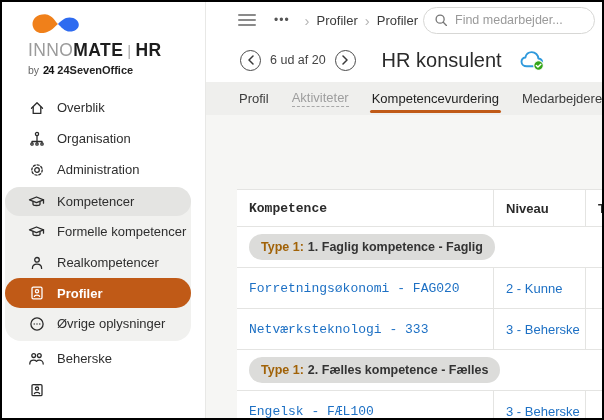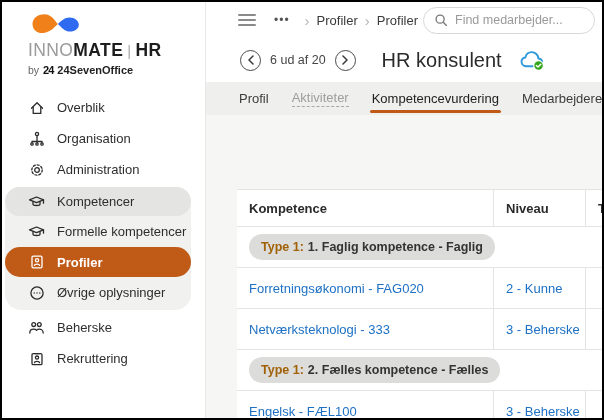--- a/index.html
+++ b/index.html
@@ -59,21 +59,21 @@
   .tab { display:flex; align-items:center; font-size:13px; color:#3c3c3c; cursor:pointer; position:relative; flex:none; }
   .tab.active { color:#222;justify-content:flex-end; }
   .tab.active::after { content:""; position:absolute; left:-2px; right:-2px; bottom:2px; height:3px; background:#c05a17; border-radius:3px; }
   .tab.disabled { color:#9e9e9e; }
   .tab.disabled .tab-label { border-bottom:1px dashed #a8a8a8; padding-bottom:1px; }
   .content { flex:1; position:relative; overflow:hidden; }
   
   .ctable { position:absolute; left:31px; top:74px; width:430px; background:#fff; border-top:1px solid #e4e4e2; }
   .trow { display:flex; border-bottom:1px solid #e4e4e2; background:#fff; align-items:stretch; }
   .th, .td { display:flex; align-items:center; padding-left:12px; }
-  .c1 { width:256px; flex:none; }
+  .c1 { width:256px; flex:none;font-family:Liberation Mono, monospace; }
   .c2 { width:92px; flex:none; border-left:1px solid #e4e4e2; }
   .c3 { flex:1; border-left:1px solid #e4e4e2; overflow:hidden; }
   .thead { height:37px; }
   .th { font-weight:700; font-size:13px; color:#2b2b2b; }
   .drow { height:41px; }
   .td a { color:#1d70c4; text-decoration:none; font-size:13px; cursor:pointer; white-space:nowrap; }
   .grow { height:41px; display:flex; align-items:center; padding-left:12px; border-bottom:1px solid #e4e4e2; background:#fff; }
   .gpill {
     background:#dcdcda; border-radius:13px; height:26px; display:flex; align-items:center;
     padding:0 12px; font-size:12.5px; font-weight:700; white-space:nowrap; gap:4px;
@@ -146,20 +146,29 @@
           <div class="nav-item">
             <span class="nicon">
               <svg width="17" height="16" viewBox="0 0 17 16" fill="none" stroke="currentColor" stroke-width="1.3" stroke-linecap="round" stroke-linejoin="round">
                 <path d="M1.5 5.8 L8.5 3 L15.5 5.8 L8.5 8.6 Z"></path>
                 <path d="M5 7.5 V10.3 C5 11.9 12 11.9 12 10.3 V7.5"></path>
                 <path d="M15.5 5.8 V9.2"></path>
               </svg>
             </span>
             <span>Formelle kompetencer</span>
           </div>
+          <div class="nav-item">
+            <span class="nicon">
+              <svg width="16" height="16" viewBox="0 0 16 16" fill="none" stroke="currentColor" stroke-width="1.3" stroke-linecap="round" stroke-linejoin="round">
+                <circle cx="8" cy="4.8" r="2.3"></circle>
+                <path d="M3.4 13.4 C3.4 10.6 5.4 9.2 8 9.2 C10.6 9.2 12.6 10.6 12.6 13.4"></path>
+              </svg>
+            </span>
+            <span>Realkompetencer</span>
+          </div>
           <div class="nav-item active">
             <span class="nicon">
               <svg width="16" height="16" viewBox="0 0 16 16" fill="none" stroke="currentColor" stroke-width="1.3" stroke-linecap="round" stroke-linejoin="round">
                 <rect x="3" y="2.2" width="10" height="11.6" rx="1.3"></rect>
                 <circle cx="8" cy="6.3" r="1.6"></circle>
                 <path d="M5.4 11.4 C5.7 9.7 10.3 9.7 10.6 11.4"></path>
               </svg>
             </span>
             <span>Profiler</span>
           </div>
@@ -188,21 +197,20 @@
           </div>
           <div class="nav-item">
             <span class="nicon">
               <svg width="16" height="16" viewBox="0 0 16 16" fill="none" stroke="currentColor" stroke-width="1.3" stroke-linecap="round" stroke-linejoin="round">
                 <rect x="3" y="2.6" width="10" height="11" rx="1.2"></rect>
                 <path d="M6 2.6 H10"></path>
                 <circle cx="8" cy="6.6" r="1.6"></circle>
                 <path d="M5.4 11.6 C5.7 9.9 10.3 9.9 10.6 11.6"></path>
               </svg>
             </span>
-            <span>Rekruttering</span>
           </div>
         </div>
     </div>
   </div>
 
   <div class="main">
 
     <div class="topbar">
       <span class="hamburger">
         <svg width="18" height="14" viewBox="0 0 18 14">

